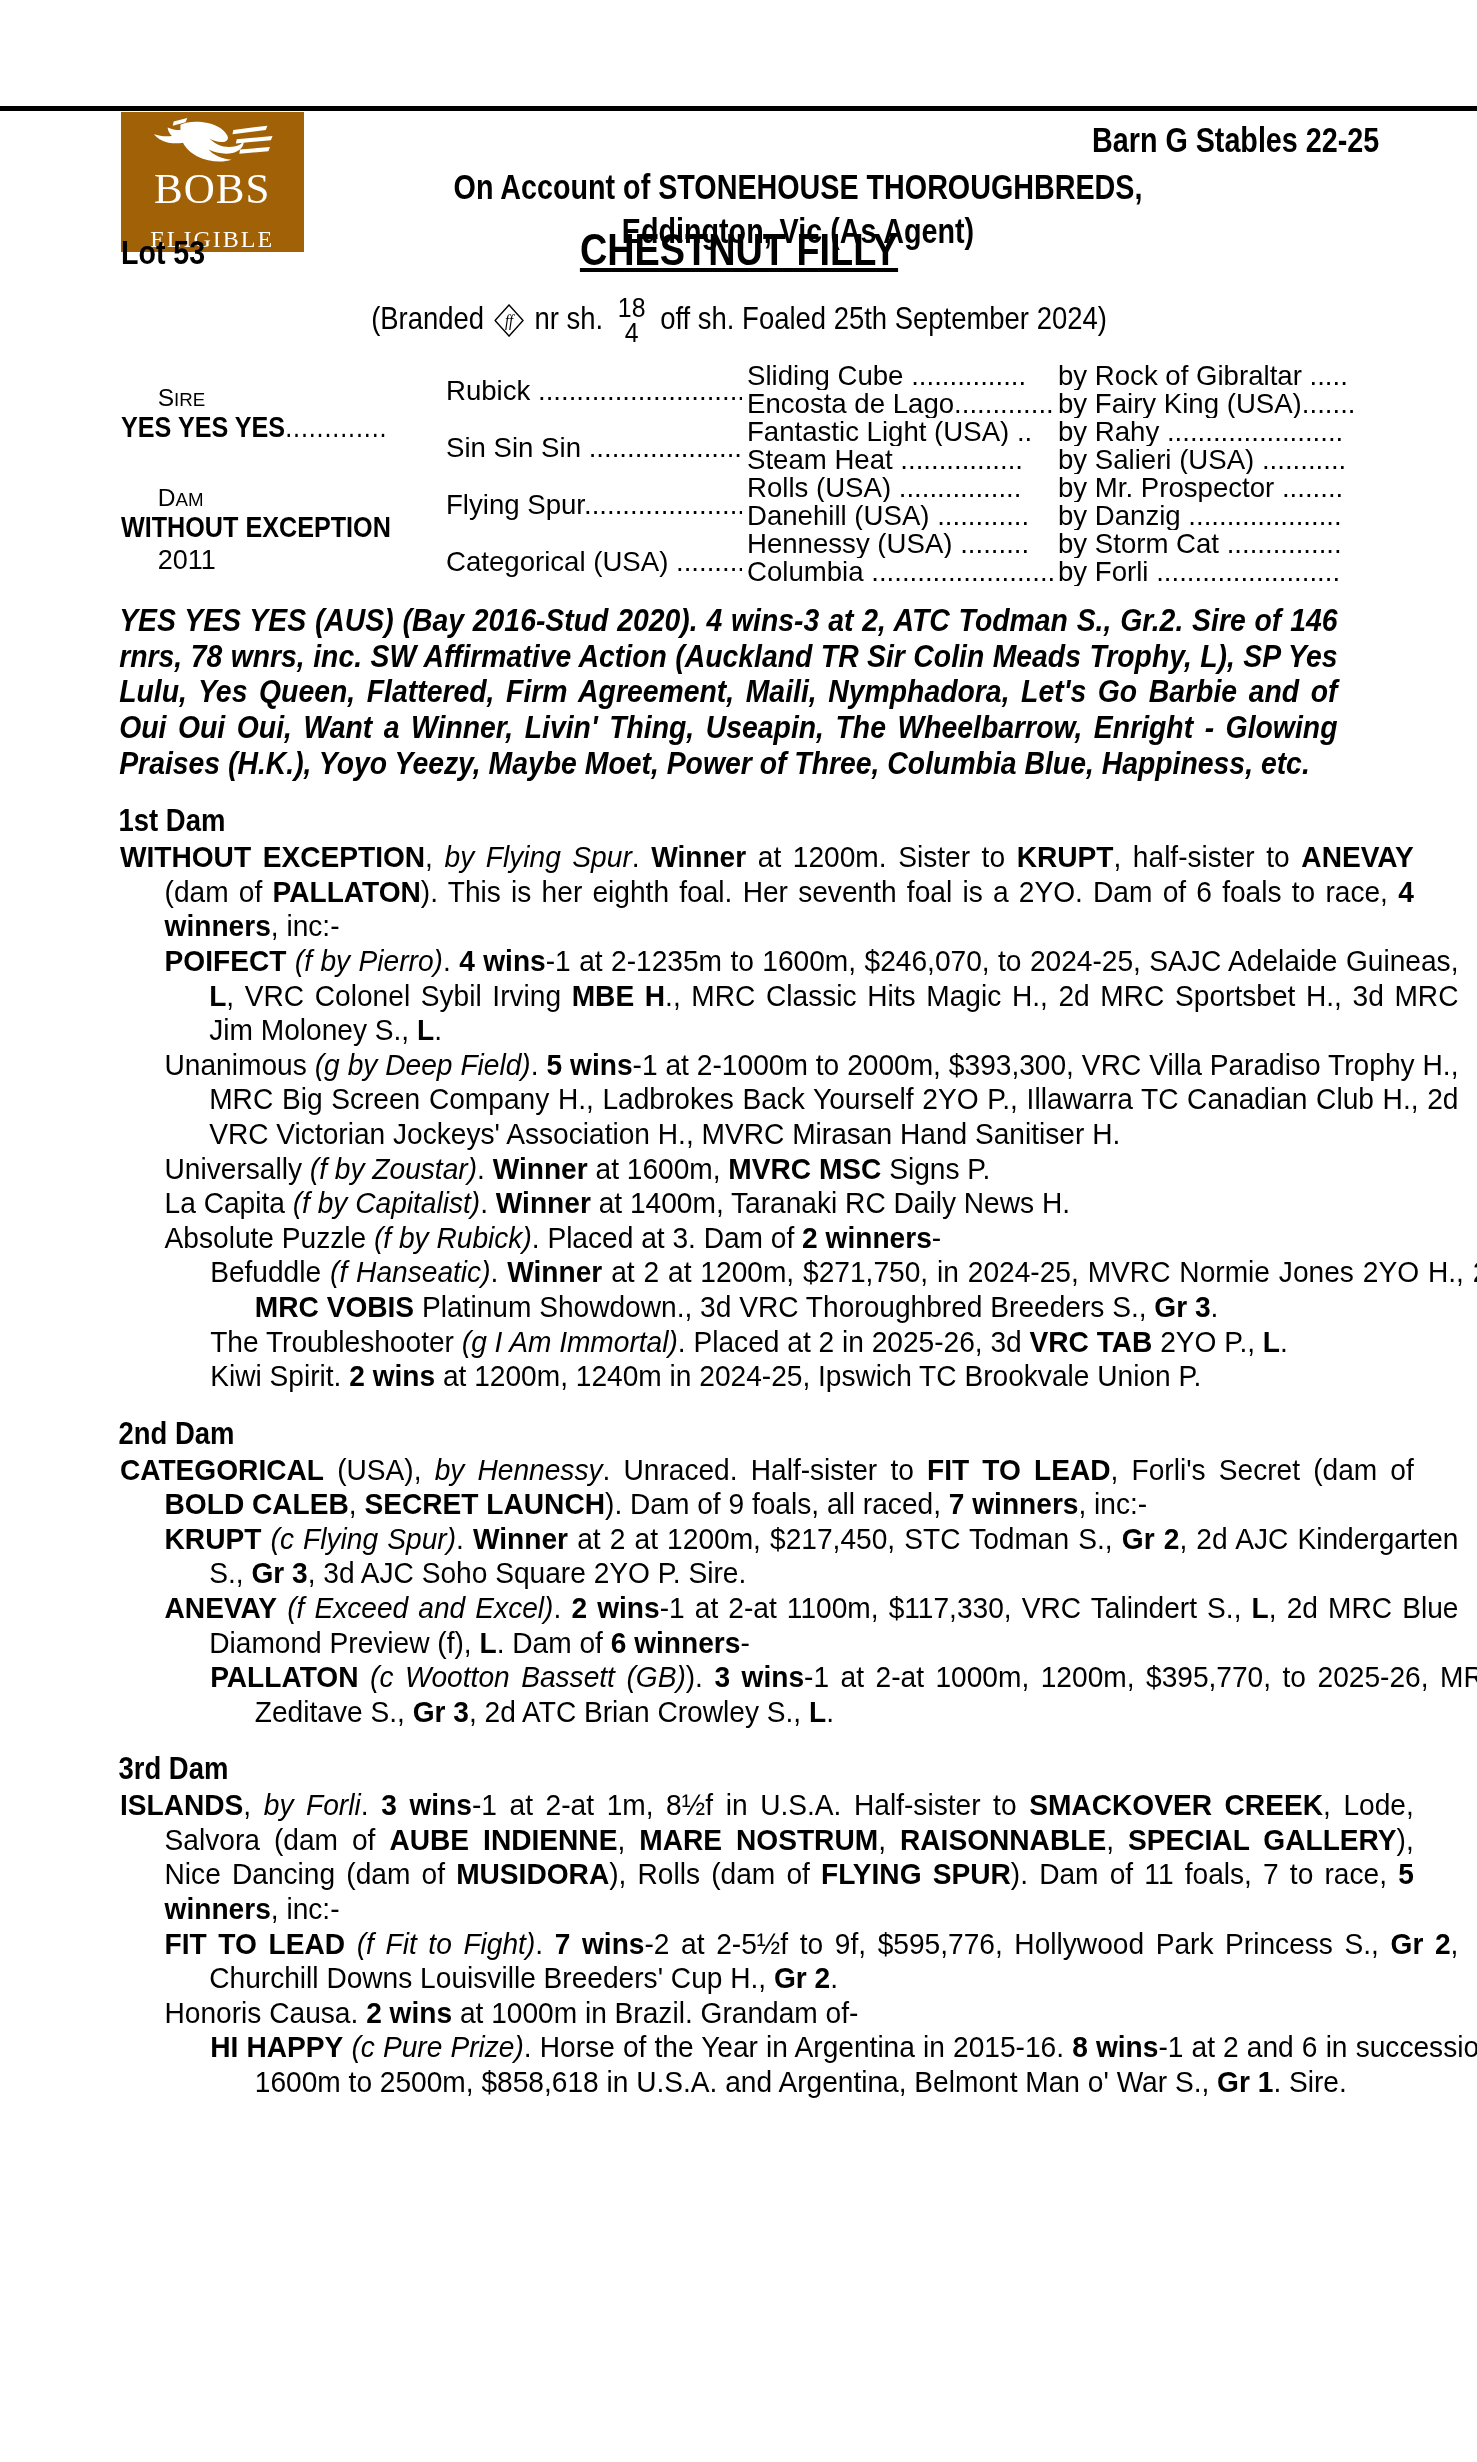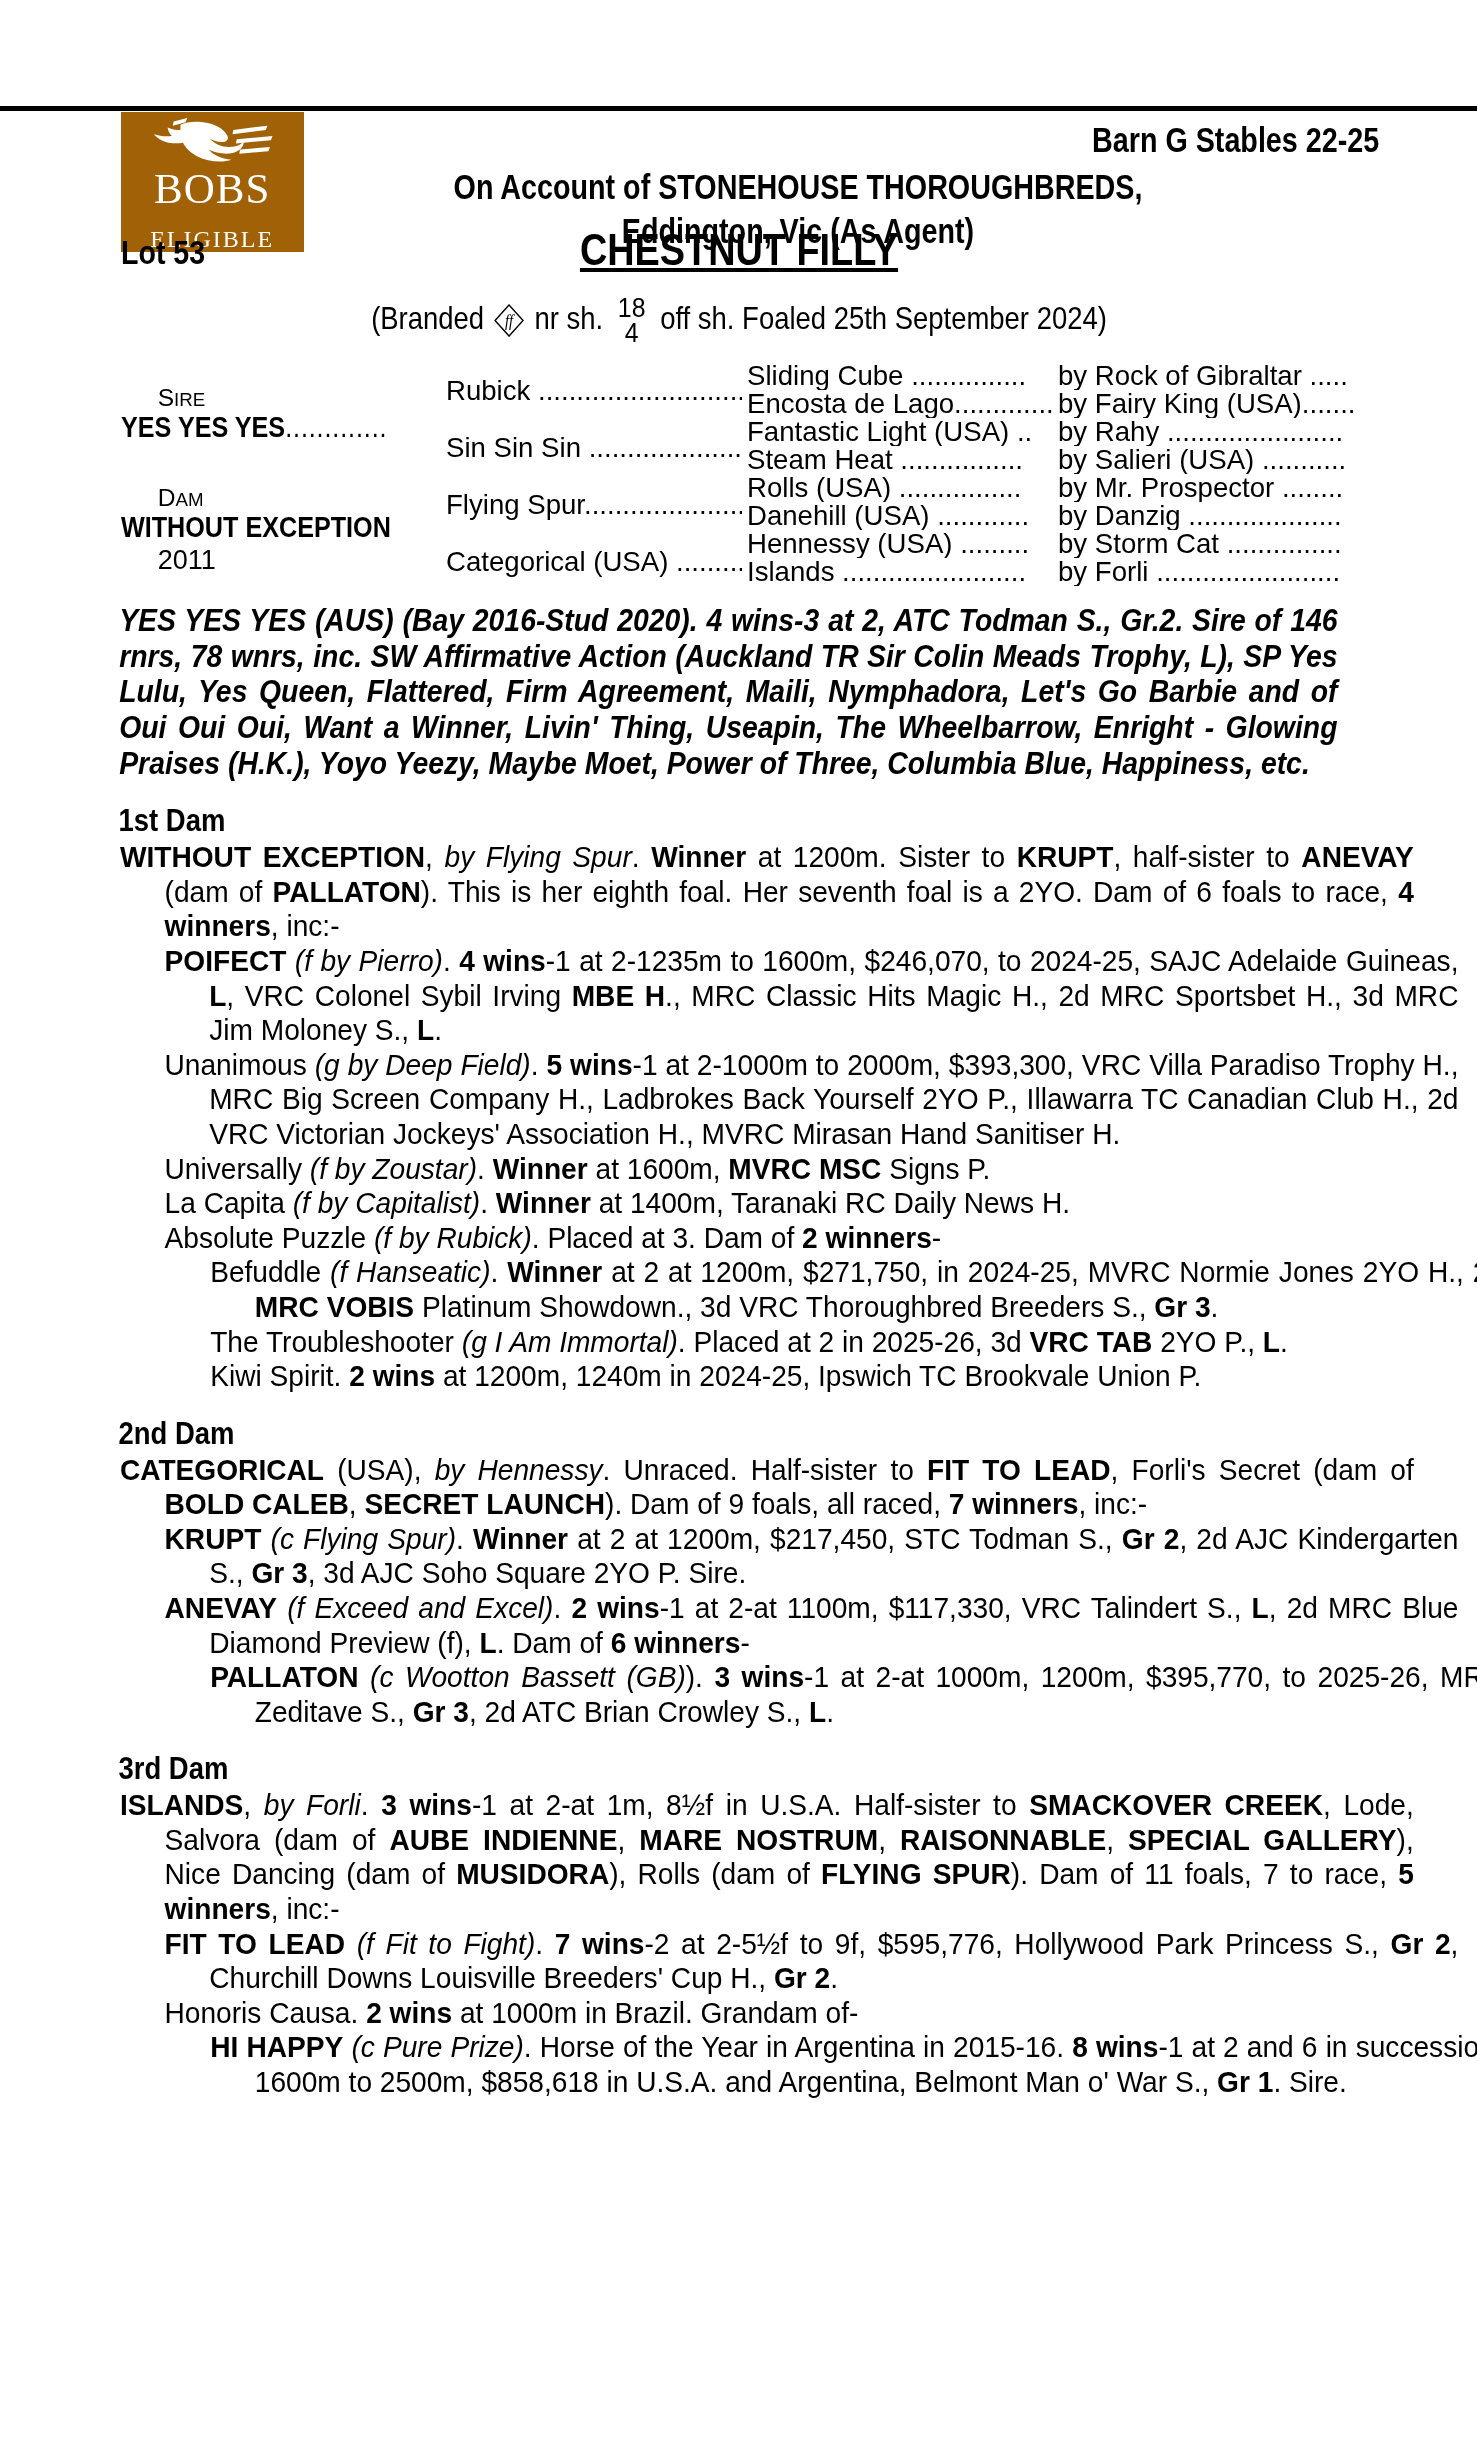--- a/index.html
+++ b/index.html
@@ -348,21 +348,21 @@
         </div>
       <div class="row">
           <span class="c1">Danehill (USA) ............</span>
           <span class="c2">by Danzig ....................</span>
         </div>
       <div class="row">
           <span class="c1">Hennessy (USA) .........</span>
           <span class="c2">by Storm Cat ...............</span>
         </div>
       <div class="row">
-          <span class="c1">Islands ........................</span>
+          <span class="c1">Columbia ........................</span>
           <span class="c2">by Forli ........................</span>
         </div>
     </div>
   </div>
 
   <div class="sire-summary">YES YES YES (AUS) (Bay 2016-Stud 2020). 4 wins-3 at 2, ATC Todman S., Gr.2. Sire of 146 rnrs, 78 wnrs, inc. SW Affirmative Action (Auckland TR Sir Colin Meads Trophy, L), SP Yes Lulu, Yes Queen, Flattered, Firm Agreement, Maili, Nymphadora, Let's Go Barbie and of Oui Oui Oui, Want a Winner, Livin' Thing, Useapin, The Wheelbarrow, Enright - Glowing Praises (H.K.), Yoyo Yeezy, Maybe Moet, Power of Three, Columbia Blue, Happiness, etc.</div>
 
   <div>
 
     <div class="dam-head">1st Dam</div>

